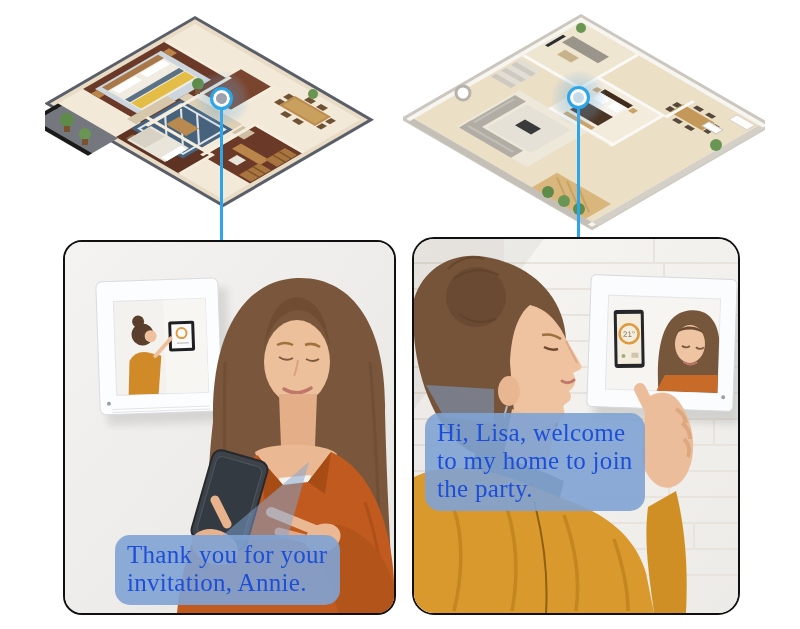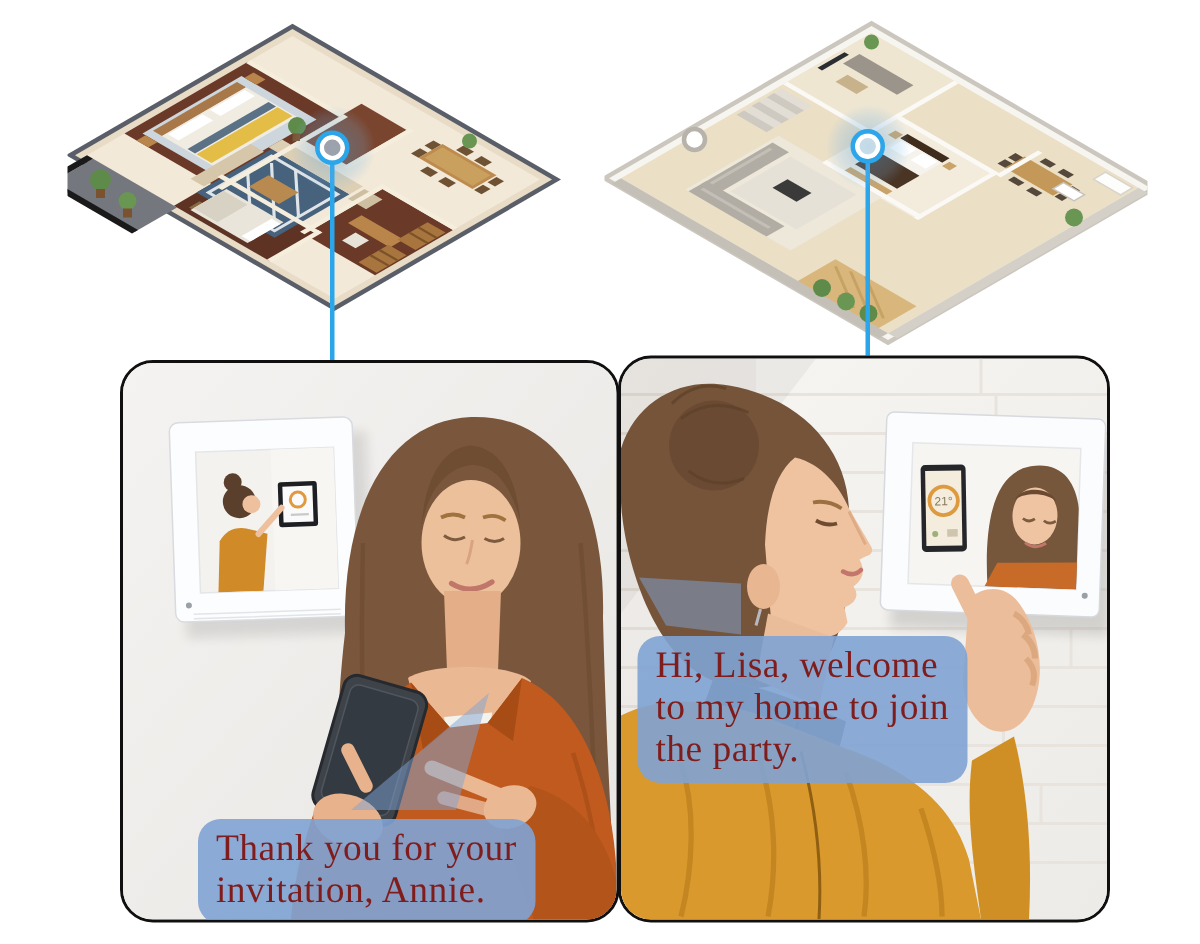--- a/index.html
+++ b/index.html
@@ -8,23 +8,23 @@
   .plan{position:absolute;}
   .plan svg{display:block;}
   .connector{position:absolute;width:3px;background:#2BA6EA;}
   .marker{position:absolute;width:0;height:0;}
   .marker .halo{position:absolute;left:-28px;top:-28px;width:56px;height:56px;border-radius:50%;
     background:radial-gradient(circle, rgba(80,160,220,0.42) 0%, rgba(120,180,230,0.20) 52%, rgba(120,180,230,0) 72%);}
   .marker .ring{position:absolute;left:-12px;top:-12px;width:17px;height:17px;border-radius:50%;
     border:3.5px solid #2BA6EA;box-shadow:inset 0 0 0 3px #ffffff;background:rgba(215,232,246,0.45);}
   .photo{position:absolute;border:2px solid #101010;border-radius:22px;overflow:hidden;background:#efedea;}
   .photo svg{display:block;position:absolute;left:0;top:0;}
-  .bubble{position:absolute;background:rgba(127,163,212,0.90);color:#7f1d1d;
+  .bubble{position:absolute;background:rgba(127,163,212,0.90);color:#1d4ed8;
     font-family:"Liberation Serif",serif;font-size:25px;line-height:1.12;
-    padding:6px 12px 8px;border-radius:15px;white-space:pre-line;width:max-content;letter-spacing:0.3px;margin-top:11px;}
+    padding:6px 12px 8px;border-radius:15px;white-space:pre-line;width:max-content;letter-spacing:0.3px;}
 </style>
 </head>
 <body>
 
 <div class="canvas">
 
   <div class="plan" style="left:45px;top:10px;">
     <svg width="335" height="205" viewBox="0 0 335 205">
       <g transform="matrix(1,0.58,-1,0.58,150,14)">
         <rect x="-7" y="-7" width="179" height="151" fill="#5a5e68"></rect>
@@ -208,21 +208,21 @@
   <div class="connector" style="left:577px;top:107px;height:130px;"></div>
   <div class="marker" style="left:222px;top:99px;">
     <div class="halo"></div>
     <div class="ring"></div>
   </div>
   <div class="marker" style="left:579px;top:98px;">
     <div class="halo"></div>
     <div class="ring"></div>
   </div>
 
-  <div class="photo" style="left:80px;top:240px;width:329px;height:371px;">
+  <div class="photo" style="left:63px;top:240px;width:329px;height:371px;border-radius:19px;">
     <svg width="329" height="371" viewBox="0 0 329 371">
       <defs>
         <linearGradient id="wallL" x1="0" y1="0" x2="1" y2="1">
           <stop offset="0" stop-color="#f4f3f1"></stop>
             <stop offset="1" stop-color="#e8e6e3"></stop>
         </linearGradient>
         <filter id="soft">
             <feGaussianBlur stdDeviation="4"></feGaussianBlur>
           </filter>
         <clipPath id="clipScrL">

